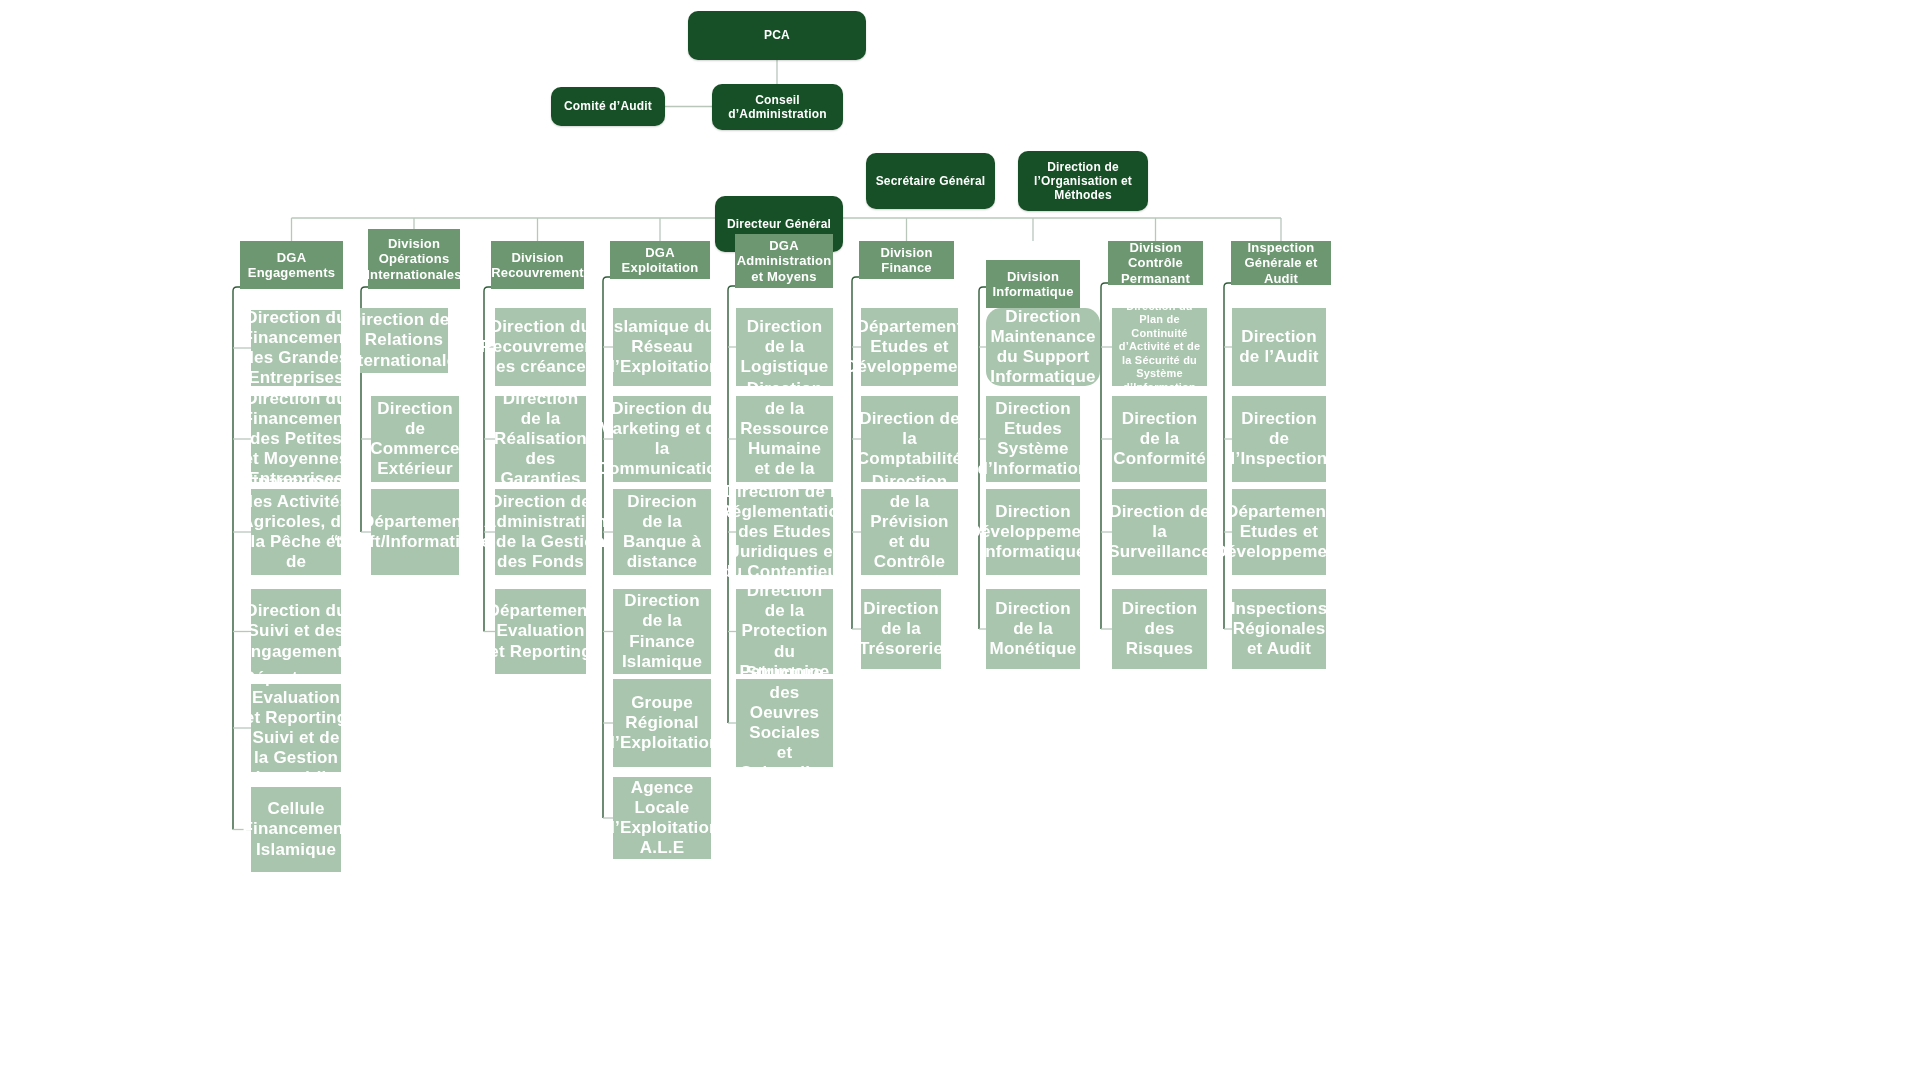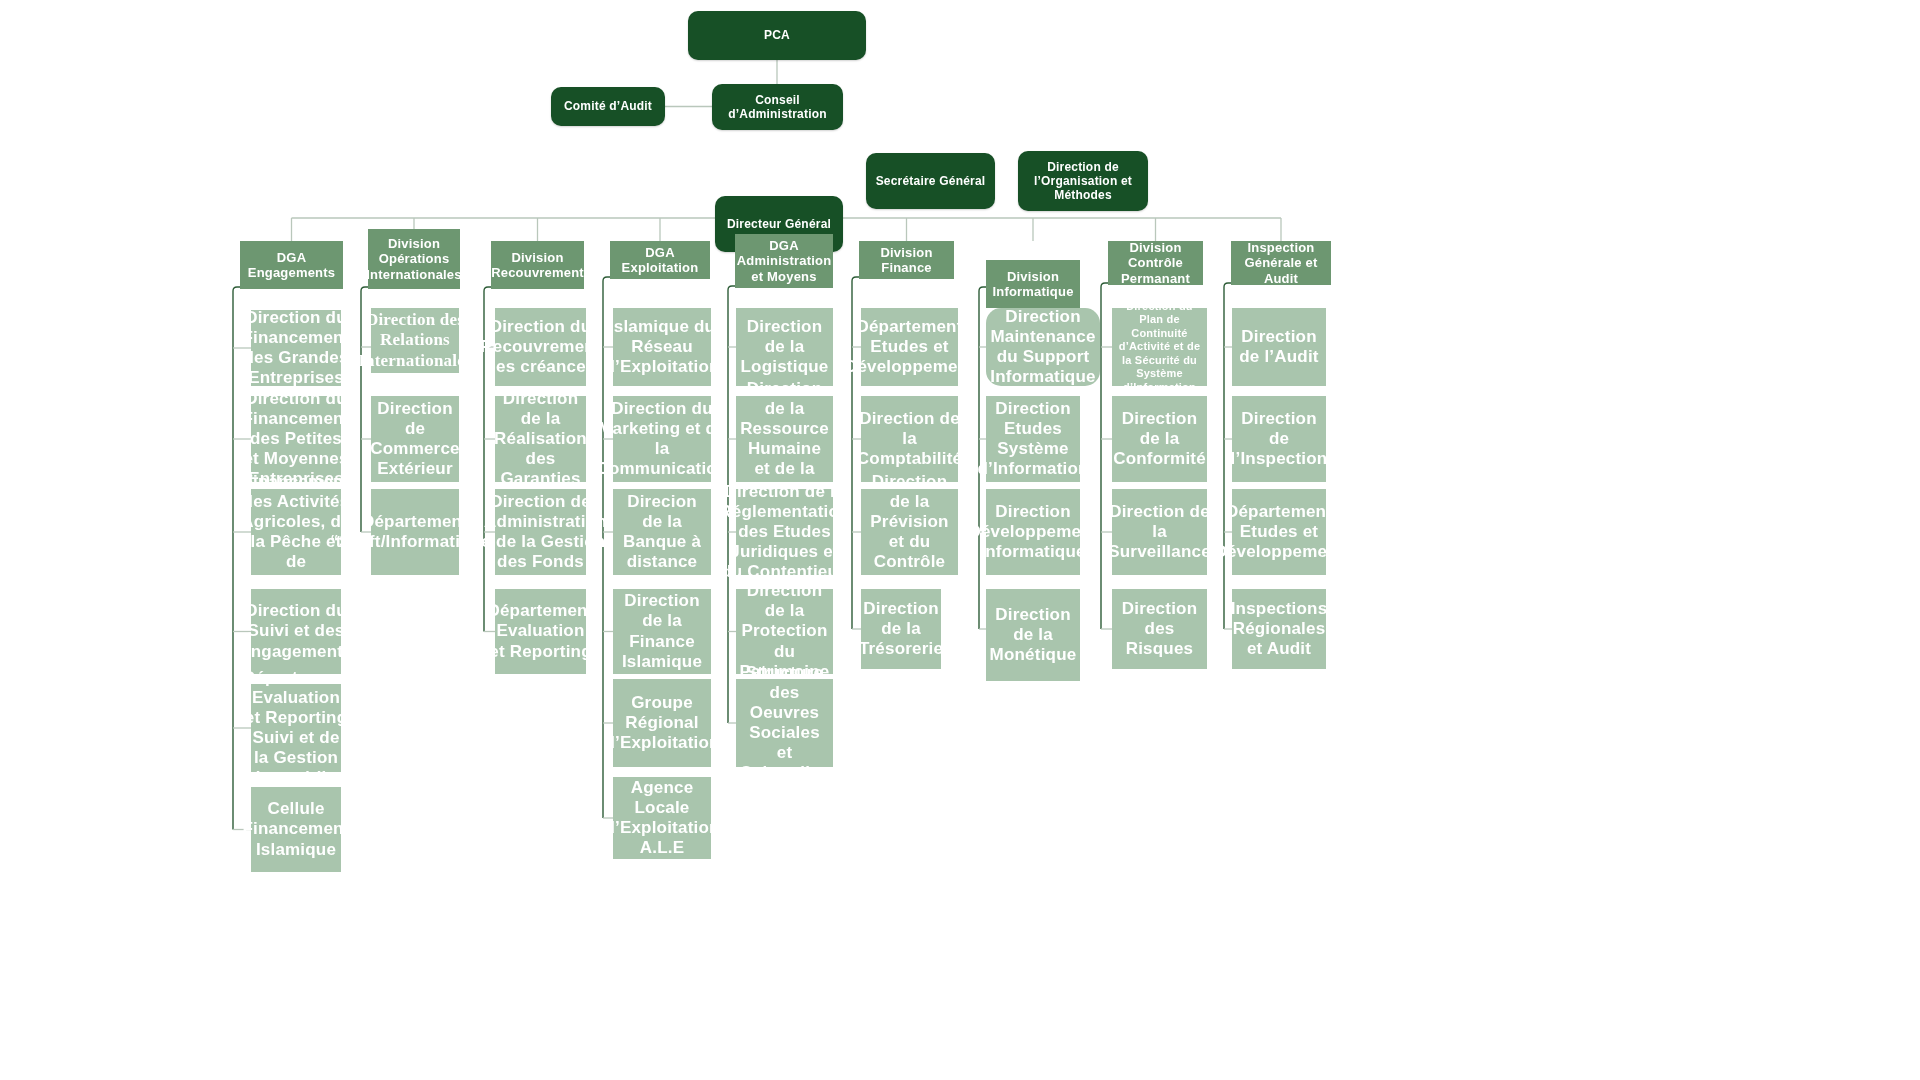--- a/index.html
+++ b/index.html
@@ -139,21 +139,21 @@
       <div class="node exec" style="left: 866px; top: 153px; width: 129px; height: 56px;">Secrétaire Général</div>
       <div class="node exec" style="left: 1018px; top: 151px; width: 130px; height: 60px;">Direction de l’Organisation et Méthodes</div>
       <div class="node division" style="left: 240px; top: 241px; width: 103px; height: 48px;">DGA Engagements</div>
       <div class="node leaf" style="left: 251px; top: 310px; width: 90px; height: 76px;">Direction du Financement des Grandes Entreprises</div>
       <div class="node leaf" style="left: 251px; top: 396px; width: 90px; height: 86px;">Direction du Financement des Petites et Moyennes Entreprises</div>
       <div class="node leaf" style="left: 251px; top: 489px; width: 90px; height: 86px;">Financement des Activités Agricoles, de la Pêche et de l’Aquaculture</div>
       <div class="node leaf" style="left: 251px; top: 589px; width: 90px; height: 85px;">Direction du Suivi et des Engagements</div>
       <div class="node leaf" style="left: 251px; top: 684px; width: 90px; height: 88px;">Département Evaluation et Reporting Suivi et de la Gestion des crédits</div>
       <div class="node leaf" style="left: 251px; top: 787px; width: 90px; height: 85px;">Cellule Financement Islamique</div>
       <div class="node division" style="left: 368px; top: 229px; width: 92px; height: 60px;">Division Opérations Internationales</div>
-      <div class="node leaf" style="left: 371px; top: 308px; width: 88px; height: 65px; font-family: Liberation Serif, serif;">Direction des Relations Internationales</div>
+      <div class="node leaf" style="left: 360px; top: 308px; width: 88px; height: 65px;">Direction des Relations Internationales</div>
       <div class="node leaf" style="left: 371px; top: 396px; width: 88px; height: 86px;">Direction de Commerce Extérieur</div>
       <div class="node leaf" style="left: 371px; top: 489px; width: 88px; height: 86px;">Département “Swift/Informatique”</div>
       <div class="node division" style="left: 491px; top: 241px; width: 93px; height: 48px;">Division Recouvrement</div>
       <div class="node leaf" style="left: 495px; top: 308px; width: 91px; height: 78px;">Direction du Recouvrement des créances</div>
       <div class="node leaf" style="left: 495px; top: 396px; width: 91px; height: 86px;">Direction de la Réalisation des Garanties</div>
       <div class="node leaf" style="left: 495px; top: 489px; width: 91px; height: 86px;">Direction de l’Administration et de la Gestion des Fonds</div>
       <div class="node leaf" style="left: 495px; top: 589px; width: 91px; height: 85px;">Département Evaluation et Reporting</div>
       <div class="node division" style="left: 610px; top: 241px; width: 100px; height: 38px;">DGA Exploitation</div>
       <div class="node leaf" style="left: 613px; top: 308px; width: 98px; height: 78px;">Islamique du Réseau d’Exploitation</div>
       <div class="node leaf" style="left: 613px; top: 396px; width: 98px; height: 86px;">Direction du Marketing et de la Communication</div>
@@ -169,21 +169,21 @@
       <div class="node leaf" style="left: 736px; top: 679px; width: 97px; height: 88px;">Structure des Oeuvres Sociales et Culturelles</div>
       <div class="node division" style="left: 859px; top: 241px; width: 95px; height: 38px;">Division Finance</div>
       <div class="node leaf" style="left: 861px; top: 308px; width: 97px; height: 78px;">Département Etudes et Développement</div>
       <div class="node leaf" style="left: 861px; top: 396px; width: 97px; height: 86px;">Direction de la Comptabilité</div>
       <div class="node leaf" style="left: 861px; top: 489px; width: 97px; height: 86px;">Direction de la Prévision et du Contrôle de Gestion</div>
       <div class="node leaf" style="left: 861px; top: 589px; width: 80px; height: 80px;">Direction de la Trésorerie</div>
       <div class="node division" style="left: 986px; top: 241px; width: 94px; height: 48px; margin-top: 19px;">Division Informatique</div>
       <div class="node leaf" style="left: 986px; top: 308px; width: 114px; height: 78px; border-radius: 15px;">Direction Maintenance du Support Informatique</div>
       <div class="node leaf" style="left: 986px; top: 396px; width: 94px; height: 86px;">Direction Etudes Système d’Information</div>
       <div class="node leaf" style="left: 986px; top: 489px; width: 94px; height: 86px;">Direction Développement Informatique</div>
-      <div class="node leaf" style="left: 986px; top: 589px; width: 94px; height: 92px;">Direction de la Monétique</div>
+      <div class="node leaf" style="left: 986px; top: 589px; width: 94px; height: 80px;">Direction de la Monétique</div>
       <div class="node division" style="left: 1108px; top: 241px; width: 95px; height: 44px;">Division Contrôle Permanant</div>
       <div class="node leaf tiny" style="left: 1112px; top: 308px; width: 95px; height: 78px;">Direction du Plan de Continuité d’Activité et de la Sécurité du Système d’Information</div>
       <div class="node leaf" style="left: 1112px; top: 396px; width: 95px; height: 86px;">Direction de la Conformité</div>
       <div class="node leaf" style="left: 1112px; top: 489px; width: 95px; height: 86px;">Direction de la Surveillance</div>
       <div class="node leaf" style="left: 1112px; top: 589px; width: 95px; height: 80px;">Direction des Risques</div>
       <div class="node division" style="left: 1231px; top: 241px; width: 100px; height: 44px;">Inspection Générale et Audit</div>
       <div class="node leaf" style="left: 1232px; top: 308px; width: 94px; height: 78px;">Direction de l’Audit</div>
       <div class="node leaf" style="left: 1232px; top: 396px; width: 94px; height: 86px;">Direction de l’Inspection</div>
       <div class="node leaf" style="left: 1232px; top: 489px; width: 94px; height: 86px;">Département Etudes et Développement</div>
       <div class="node leaf" style="left: 1232px; top: 589px; width: 94px; height: 80px;">Inspections Régionales et Audit</div>

